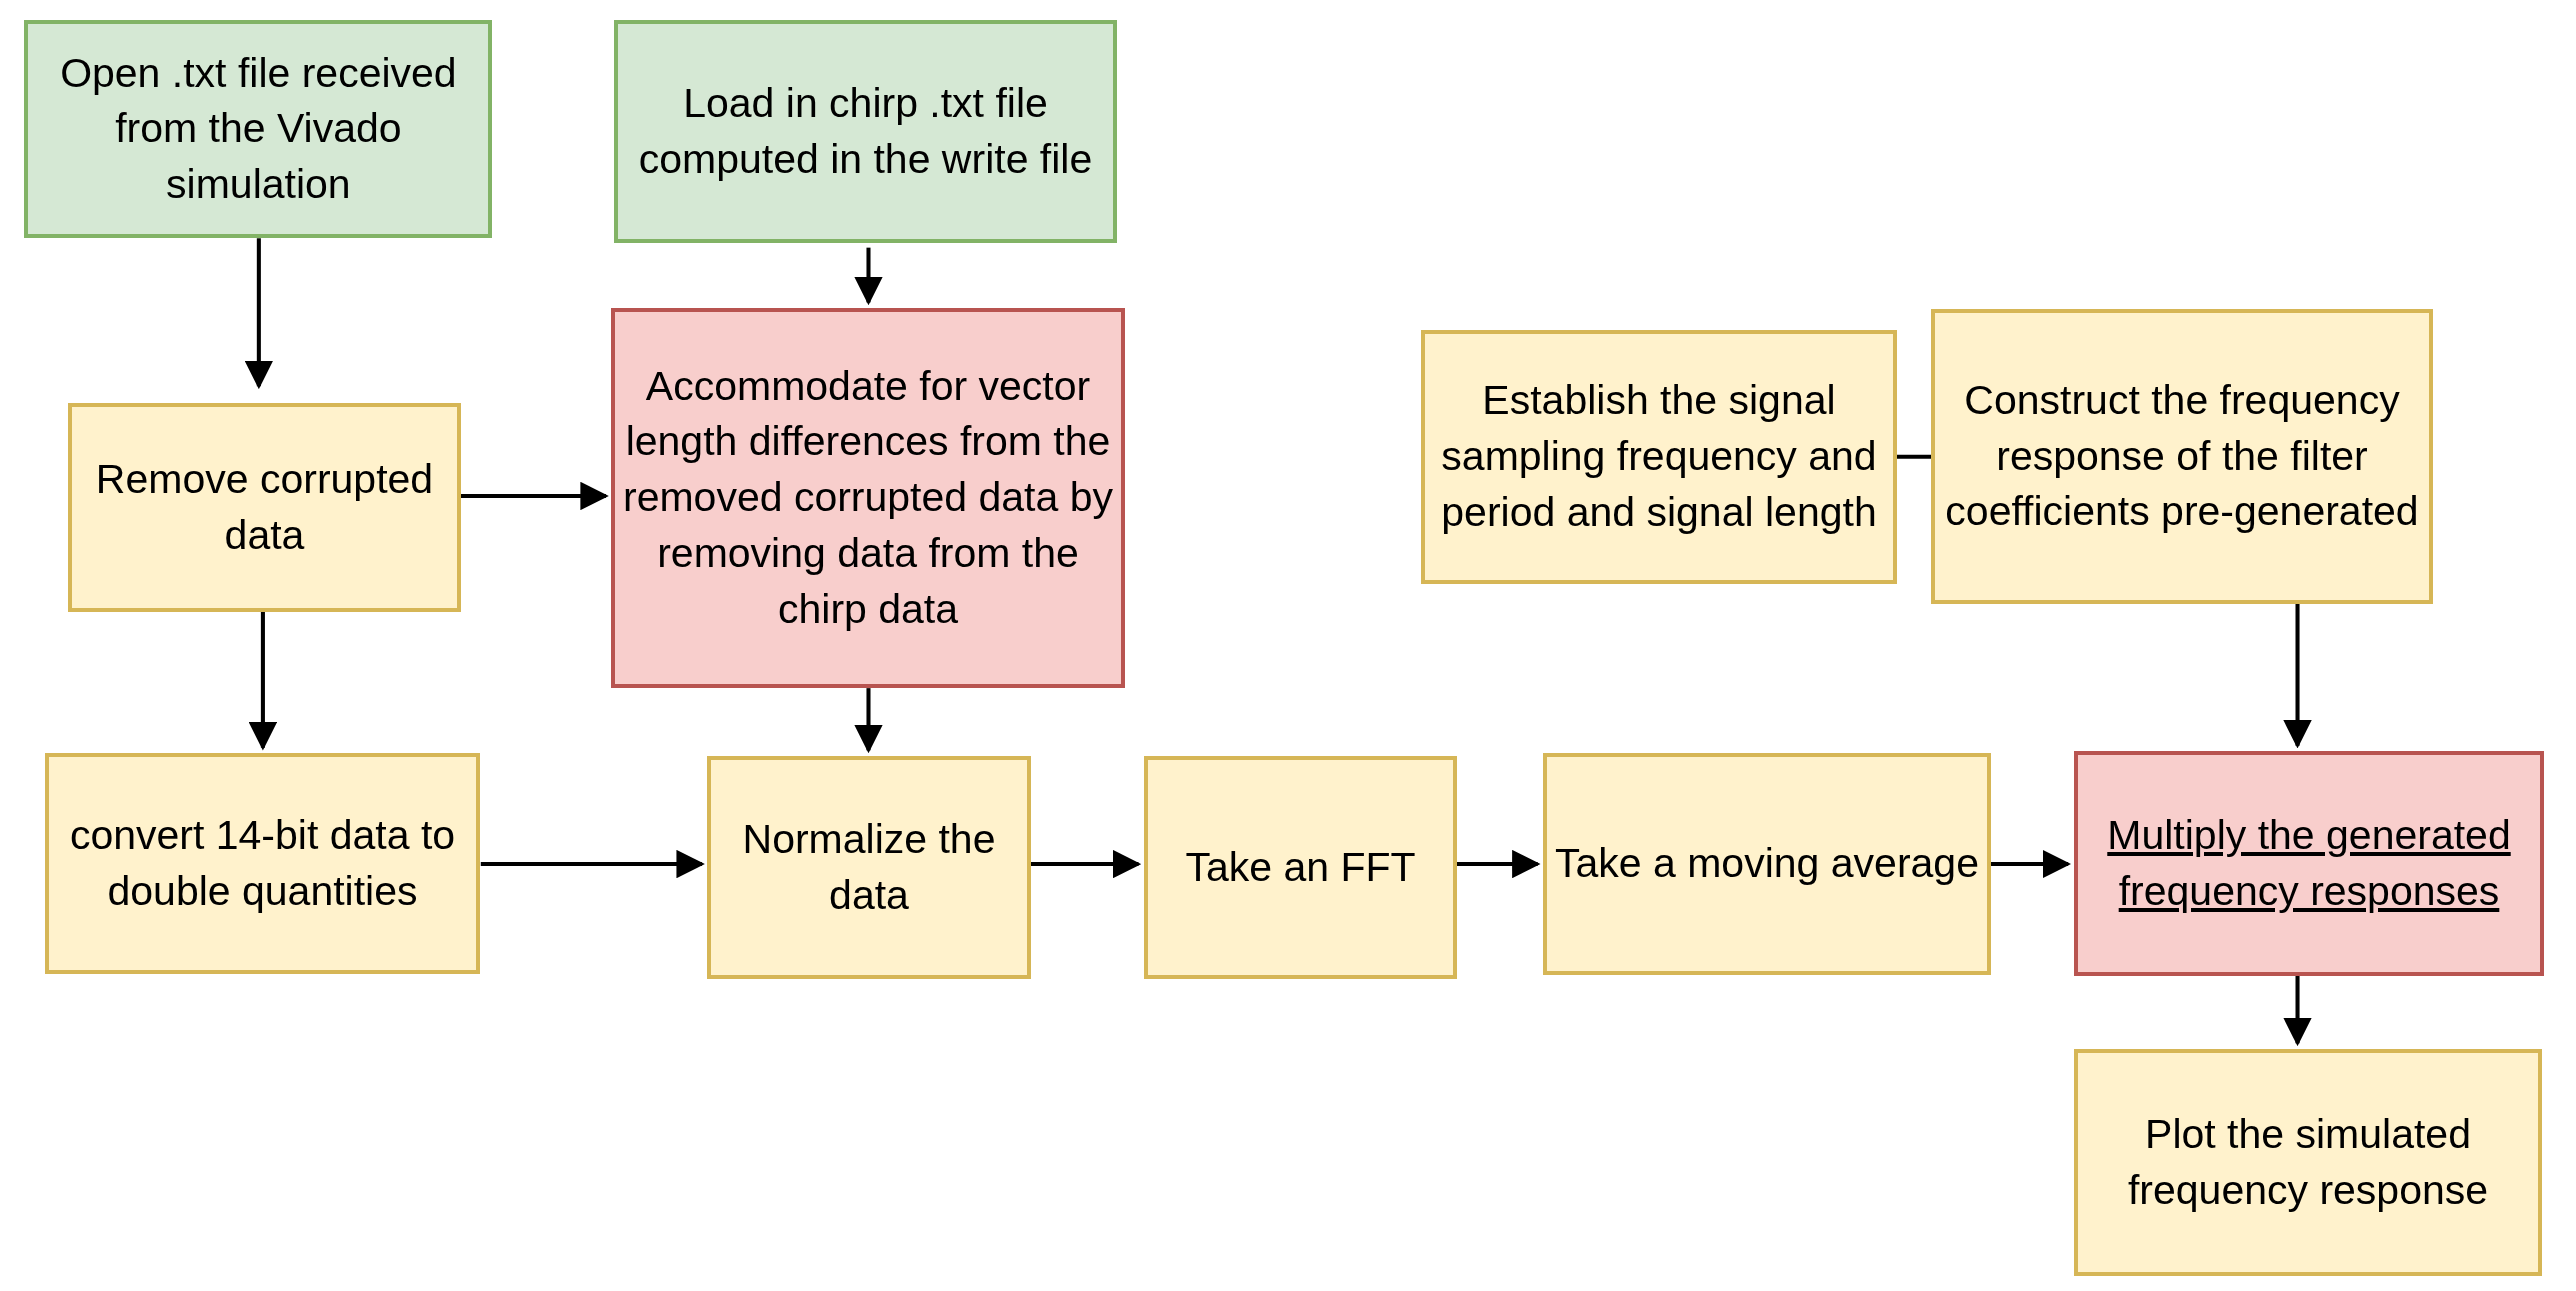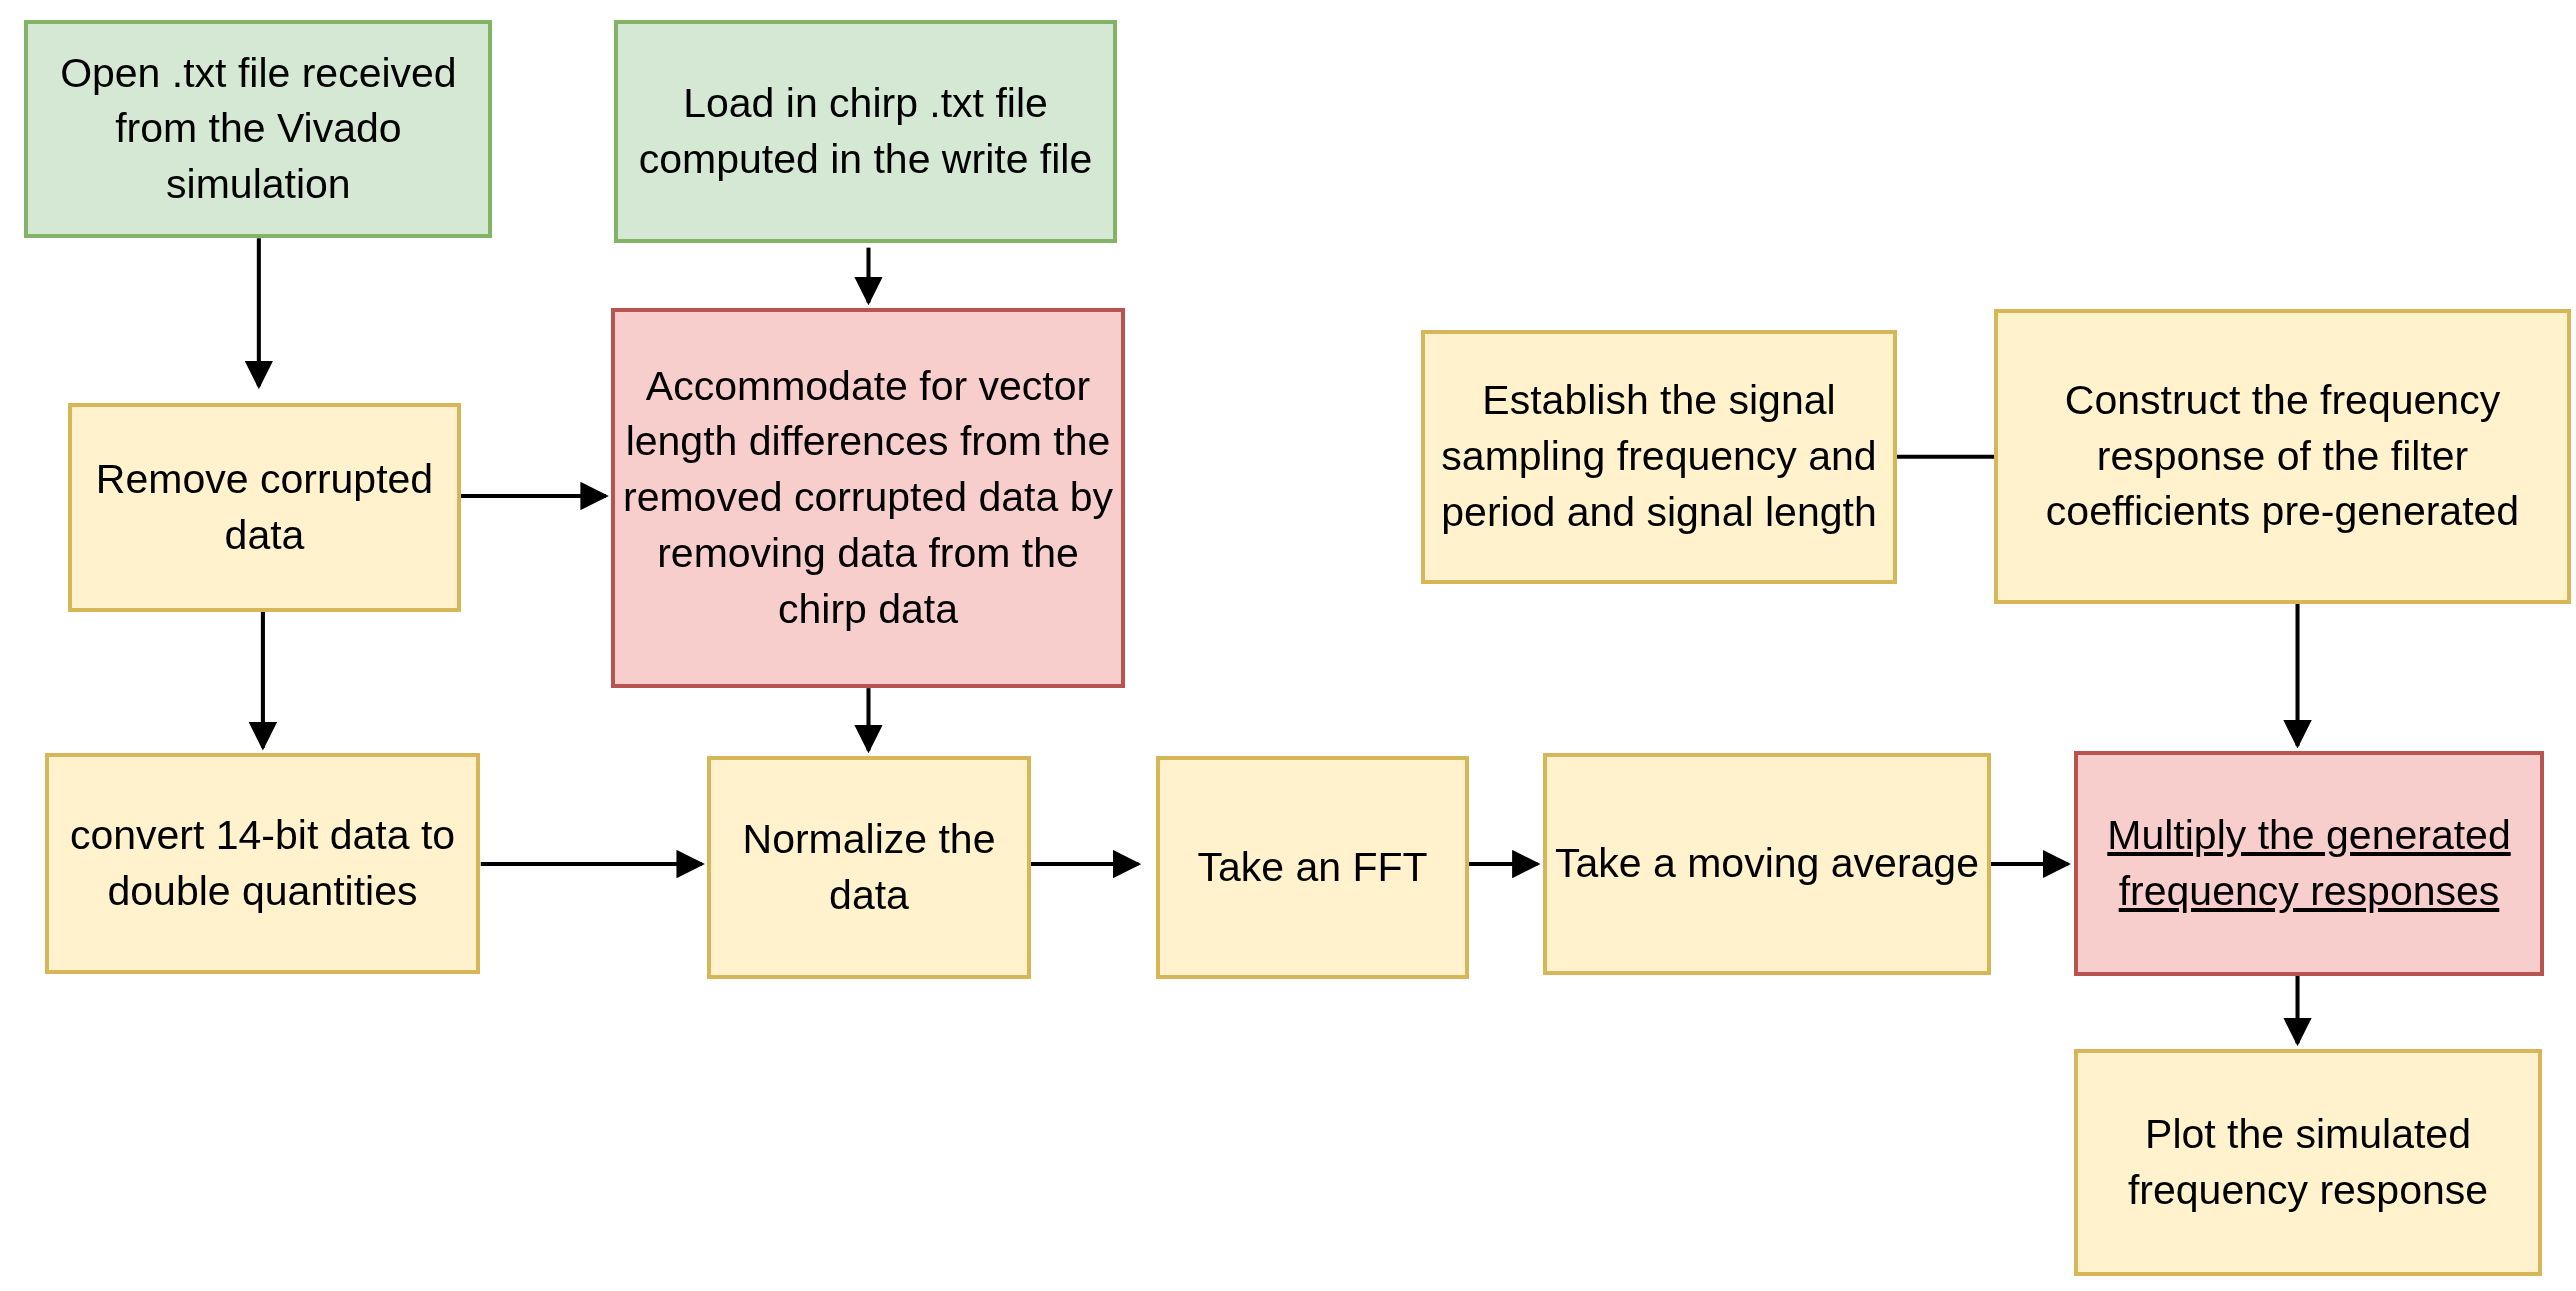--- a/index.html
+++ b/index.html
@@ -79,30 +79,30 @@
   </div>
   <div class="node" style="left: 68px; top: 392px; width: 393px; height: 209px; background: rgb(255, 242, 204); border-color: rgb(214, 182, 86); margin-top: 11px;">
     <span class="node-label">Remove corrupted data</span>
   </div>
   <div class="node" style="left: 611px; top: 308px; width: 514px; height: 380px; background: rgb(248, 206, 204); border-color: rgb(184, 84, 80); justify-content: center;">
     <span class="node-label">Accommodate for vector length differences from the removed corrupted data by removing data from the chirp data</span>
   </div>
   <div class="node" style="left: 1421px; top: 330px; width: 476px; height: 254px; background: rgb(255, 242, 204); border-color: rgb(214, 182, 86);">
     <span class="node-label">Establish the signal sampling frequency and period and signal length</span>
   </div>
-  <div class="node" style="left: 1994px; top: 309px; width: 577px; height: 295px; background: rgb(255, 242, 204); border-color: rgb(214, 182, 86);">
+  <div class="node" style="left: 1931px; top: 309px; width: 502px; height: 295px; background: rgb(255, 242, 204); border-color: rgb(214, 182, 86);">
     <span class="node-label">Construct the frequency response of the filter coefficients pre-generated</span>
   </div>
   <div class="node" style="left: 45px; top: 753px; width: 435px; height: 221px; background: rgb(255, 242, 204); border-color: rgb(214, 182, 86);">
     <span class="node-label">convert 14-bit data to double quantities</span>
   </div>
   <div class="node" style="left: 707px; top: 756px; width: 324px; height: 223px; background: rgb(255, 242, 204); border-color: rgb(214, 182, 86);">
     <span class="node-label">Normalize the data</span>
   </div>
-  <div class="node" style="left: 1144px; top: 756px; width: 313px; height: 223px; background: rgb(255, 242, 204); border-color: rgb(214, 182, 86); margin-left: 12px;">
+  <div class="node" style="left: 1144px; top: 756px; width: 313px; height: 223px; background: rgb(255, 242, 204); border-color: rgb(214, 182, 86);">
     <span class="node-label">Take an FFT</span>
   </div>
   <div class="node" style="left: 1543px; top: 753px; width: 448px; height: 222px; background: rgb(255, 242, 204); border-color: rgb(214, 182, 86);">
     <span class="node-label">Take a moving average</span>
   </div>
   <div class="node" style="left: 2074px; top: 751px; width: 470px; height: 225px; background: rgb(248, 206, 204); border-color: rgb(184, 84, 80); text-decoration: underline;">
     <span class="node-label">Multiply the generated frequency responses</span>
   </div>
   <div class="node" style="left: 2074px; top: 1049px; width: 468px; height: 227px; background: rgb(255, 242, 204); border-color: rgb(214, 182, 86);">
     <span class="node-label">Plot the simulated frequency response</span>

